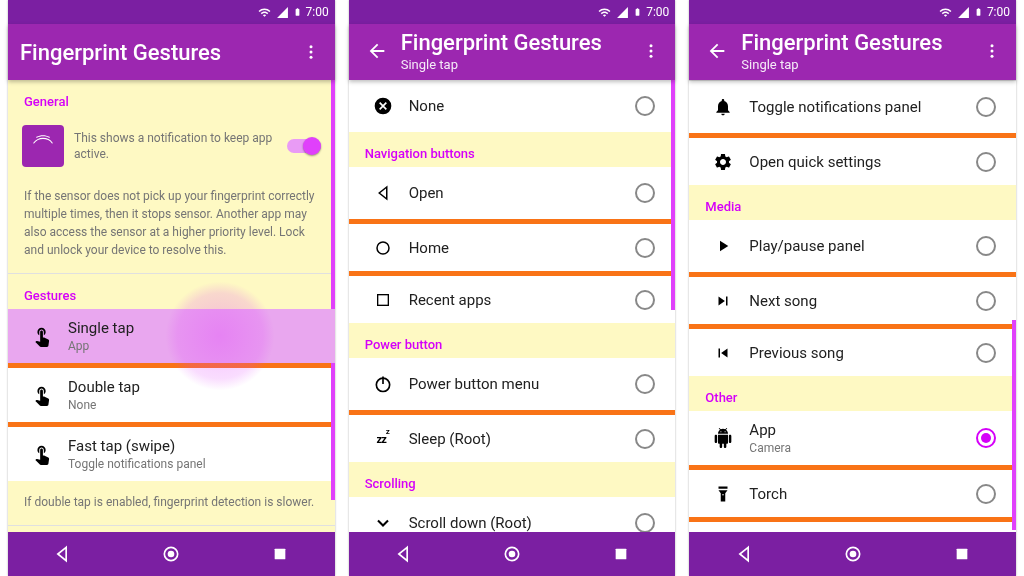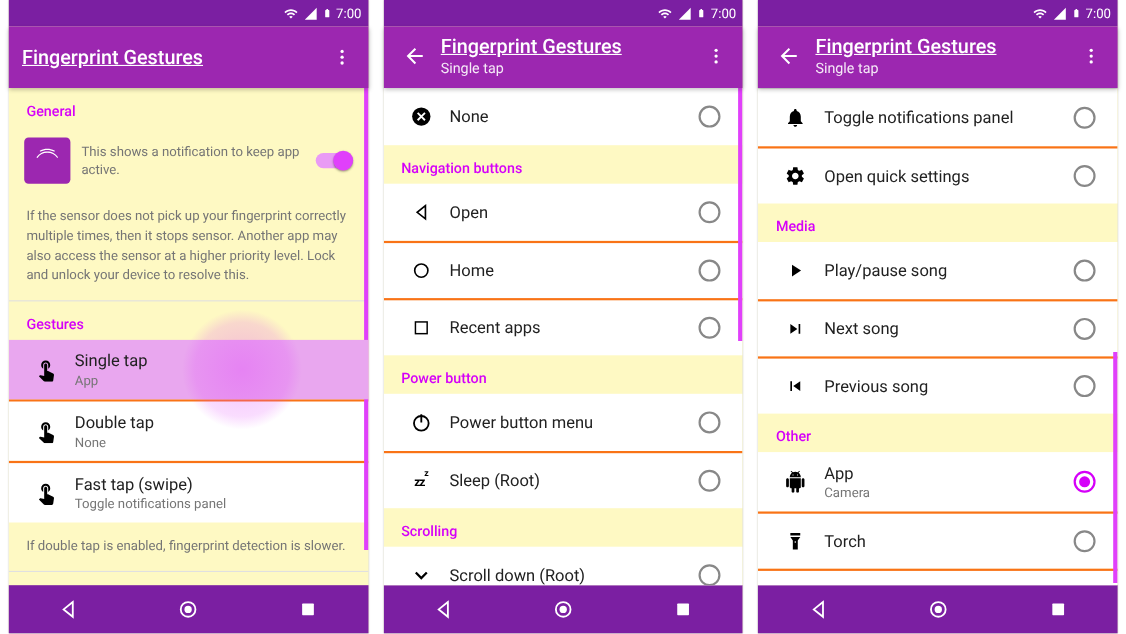--- a/index.html
+++ b/index.html
@@ -43,42 +43,42 @@
     align-items: center;
     padding: 0 8px;
     min-height: 56px;
     box-shadow: 0 2px 4px rgba(0,0,0,0.25);
     position: relative;
     z-index: 2;
   }
   .appbar.tall { min-height: 56px; padding-top:4px; padding-bottom:6px; }
   .appbar .back-btn { width:40px; display:flex; align-items:center; justify-content:center; cursor:pointer; }
   .appbar .titles { flex:1; padding-left:4px; }
-  .appbar .title { font-size:18px; font-weight:500;text-decoration:underline; }
+  .appbar .title { font-size:22px; font-weight:500; }
   .appbar .subtitle { font-size:13px; opacity:.9; margin-top:2px; }
   .appbar .menu { width:32px; display:flex; align-items:center; justify-content:center; cursor:pointer; }
   .scroll-edge {
     position:absolute; right:0; top:0; width:4px; background:#e040fb;
   }
   
   .content { flex:1; overflow:hidden; position:relative; }
   .section-header {
     color:#d500f9;
     font-size:13px;
     font-weight:500;
     padding: 14px 16px 6px 16px;
   }
   .list-item {
     display:flex;
     align-items:center;
     padding:10px 14px 10px 14px;
     min-height:52px;
     background:#fff;
   }
-  .list-item + .list-item { border-top:2px solid #f97316; }
+  .list-item + .list-item { border-top:5px solid #f97316; }
   .list-item .lead-icon {
     width:40px; display:flex; align-items:center; justify-content:center;
   }
   .list-item .texts { flex:1; padding-left:6px; }
   .list-item .primary { font-size:15px; color:#212121; }
   .list-item .secondary { font-size:12px; color:#757575; margin-top:2px; }
   .list-item .trail { width:32px; display:flex; align-items:center; justify-content:center; }
   .radio-ring {
     width:20px; height:20px; border:2px solid #888; border-radius:50%;
     display:flex; align-items:center; justify-content:center;
@@ -466,21 +466,21 @@
 
     <div class="section-header">Media</div>
 
     <div class="list-item">
       <div class="lead-icon">
           <svg width="18" height="18" viewBox="0 0 24 24" fill="#000">
             <path d="M8 5v14l11-7z"></path>
           </svg>
         </div>
       <div class="texts">
-          <div class="primary">Play/pause song</div>
+          <div class="primary">Play/pause panel</div>
         </div>
       <div class="trail">
           <div class="radio-ring"></div>
         </div>
     </div>
     <div class="list-item">
       <div class="lead-icon">
           <svg width="18" height="18" viewBox="0 0 24 24" fill="#000">
             <path d="M6 18l8.5-6L6 6v12zM16 6v12h2V6h-2z"></path>
           </svg>

